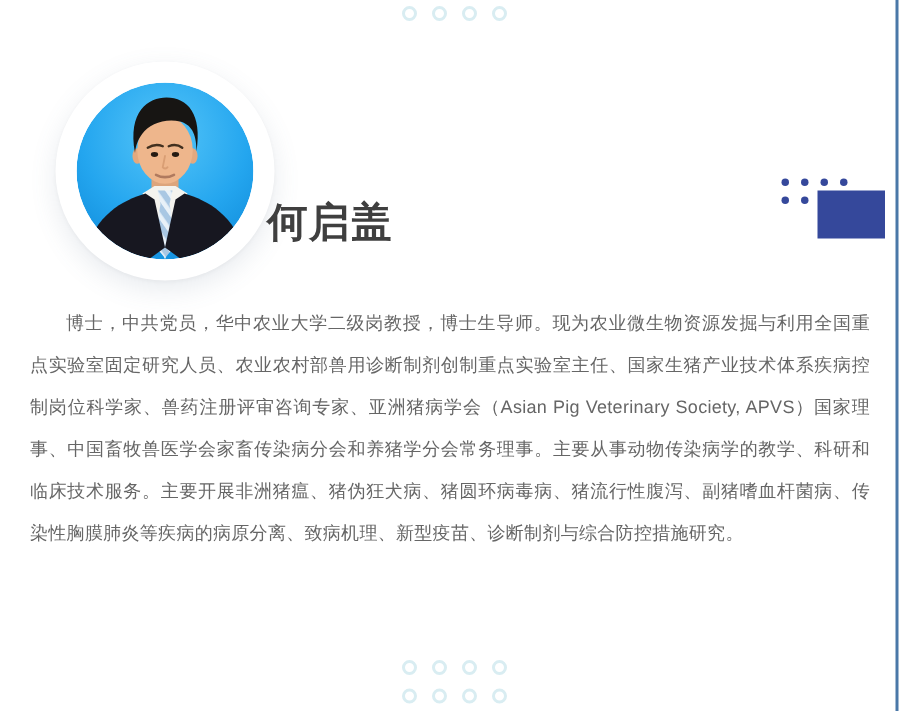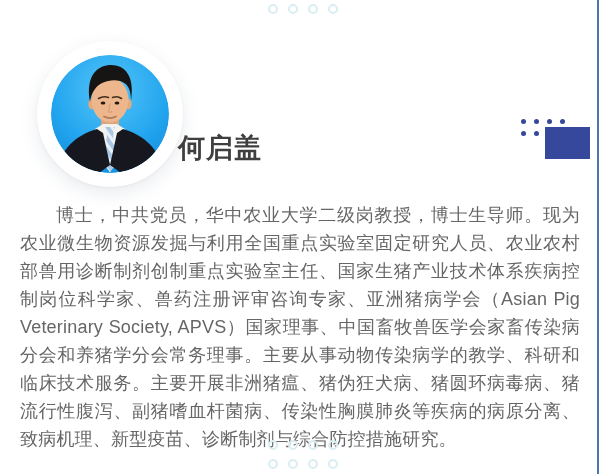--- a/index.html
+++ b/index.html
@@ -41,21 +41,21 @@
   .dot-grid{position:absolute;left:521px;top:119px;}
   .dot-row{display:flex;gap:8px;margin-bottom:7px;}
   .dot{width:5px;height:5px;border-radius:50%;background:var(--accent-navy,#35489b);}
   .accent-square{
     position:absolute;left:545px;top:127px;width:45px;height:32px;
     background:var(--accent-navy,#35489b);
   }
   
   .bio{
     position:absolute;left:20px;top:201px;width:560px;
-    font-size:18px;line-height:28px;letter-spacing:0.2px;
+    font-size:12px;line-height:28px;letter-spacing:0.2px;
     color:var(--bio-text,#666666);
     text-align:justify;text-indent:2em;
     margin:0;
   }
 </style>
 </head>
 <body>
 
 <div class="page">
 

